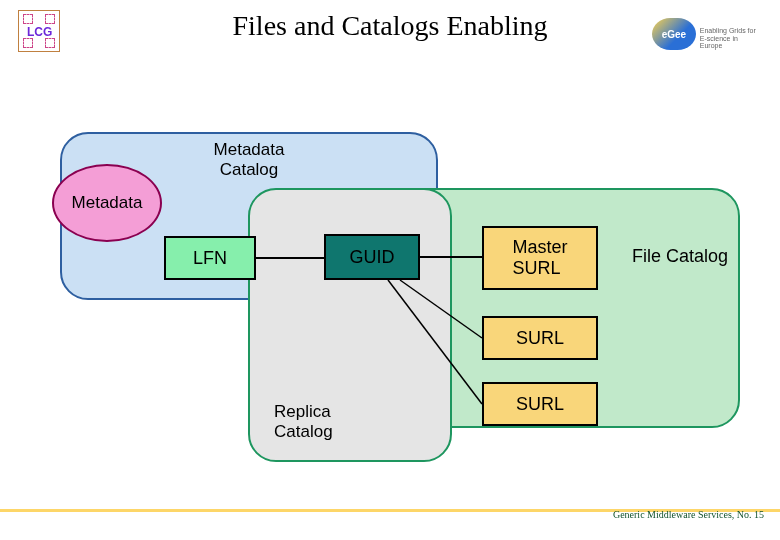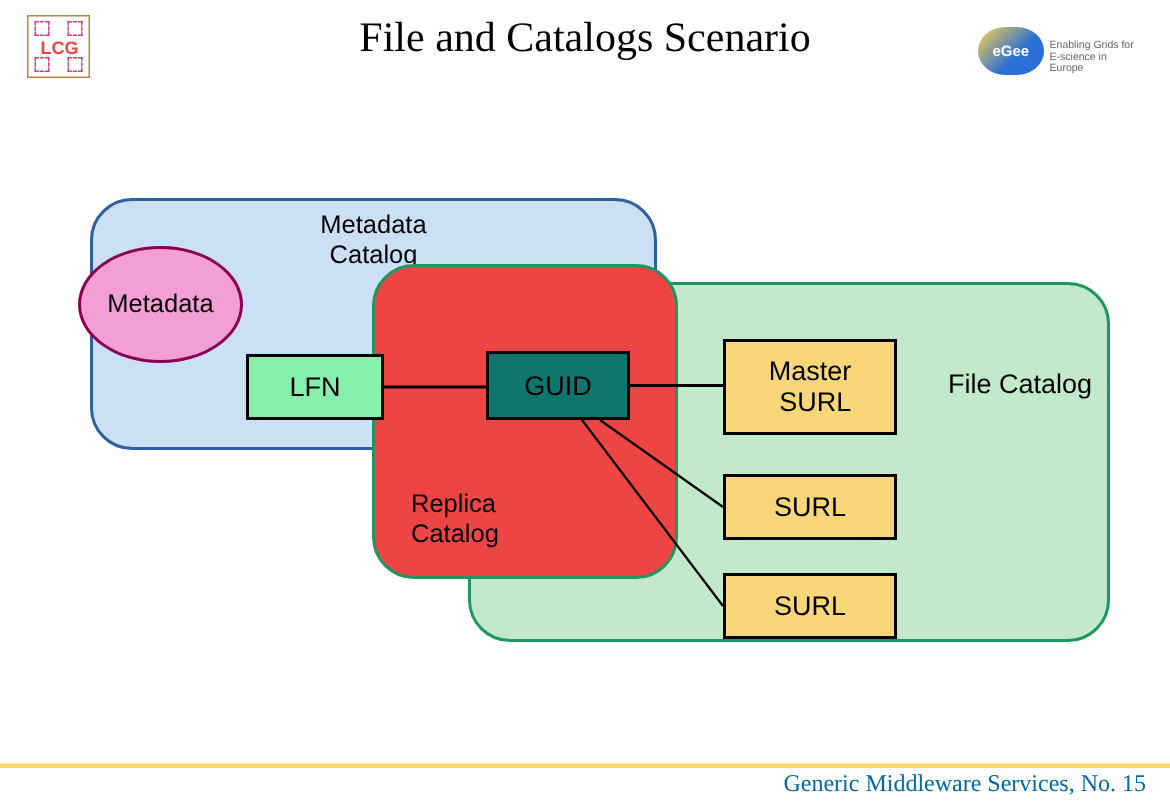--- a/index.html
+++ b/index.html
@@ -26,21 +26,21 @@
     background: #fff;
   }
   .lcg-logo .sq { position:absolute; width:10px; height:10px; border:1px dashed #cc4488; }
   .lcg-logo .s1 { left:4px; top:3px; }
   .lcg-logo .s2 { right:4px; top:3px; }
   .lcg-logo .s3 { left:4px; bottom:3px; }
   .lcg-logo .s4 { right:4px; bottom:3px; }
   .lcg-text {
     position:absolute; left:8px; top:14px;
     font-family: Arial, sans-serif;
-    font-weight:bold; font-size:12px; color:#ef4444;
+    font-weight:bold; font-size:12px; color:#6d28d9;
   }
   .title {
     position:absolute;
     left: 0; right: 0;
     top: 10px;
     text-align: center;
     font-size: 28px;
     color: #000;
   }
   .egee-logo {
@@ -80,23 +80,23 @@
     background: #cbe0f4;
     border: 2px solid #2e5fa0;
   }
   .metadata-catalog-box .cap {
     position:absolute; top:6px; left:0; right:0;
     text-align:center;
     font-family: Arial, sans-serif;
     font-size:17px;
   }
   .replica-catalog-box {
-    left: 220px; top: 116px;
-    width: 204px; height: 210px;
-    background: #ef4444;
+    left: 220px; top: 128px;
+    width: 204px; height: 274px;
+    background: #e5e5e5;
     border: 2px solid #1e965f;
   }
   .replica-catalog-box .cap {
     position:absolute; bottom:18px; left:24px;
     font-family: Arial, sans-serif;
     font-size:17px;
   }
   .file-catalog-box {
     left: 284px; top: 128px;
     width: 428px; height: 240px;
@@ -137,36 +137,36 @@
   svg.connectors {
     position:absolute; left:0; top:0; width:780px; height:430px;
     pointer-events:none;
   }
 
   .footer-rule {
     position:absolute; left:0; bottom:28px; width:780px; height:3px;
     background:#fdd668;
   }
   .footer-text {
-    position:absolute; right:16px; bottom:8px;
-    font-size:16px; color:#0369a1;
+    position:absolute; right:16px; bottom:20px;
+    font-size:10px; color:#14532d;
   }
 </style>
 </head>
 <body>
 
 <div class="header">
   <div class="lcg-logo">
     <div class="sq s1"></div>
       <div class="sq s2"></div>
       <div class="sq s3"></div>
       <div class="sq s4"></div>
     <div class="lcg-text">LCG</div>
   </div>
-  <div class="title">File and Catalogs Scenario</div>
+  <div class="title">Files and Catalogs Enabling</div>
   <div class="egee-logo">
     <div class="egee-mark">eGee</div>
     <div class="egee-side">
       <div>Enabling Grids for</div>
       <div>E-science in Europe</div>
     </div>
   </div>
 </div>
 
 <div class="canvas">
@@ -182,21 +182,21 @@
     <div class="cap" style="white-space:pre-line">Replica
 Catalog</div>
   </div>
 
   <div class="file-catalog-label">File Catalog</div>
 
   <div class="metadata-ellipse">Metadata</div>
 
   <div class="box lfn">LFN</div>
   <div class="box guid">GUID</div>
-  <div class="box master" style="white-space:pre-line;text-align:right">Master
+  <div class="box master" style="white-space:pre-line;text-align:left">Master
 SURL</div>
   <div class="box surl2">SURL</div>
   <div class="box surl3">SURL</div>
 
   <svg class="connectors">
     <line x1="228" y1="198" x2="296" y2="198" stroke="#000" stroke-width="2"></line>
     <line x1="392" y1="197" x2="454" y2="197" stroke="#000" stroke-width="2"></line>
     <line x1="372" y1="220" x2="454" y2="278" stroke="#000" stroke-width="1.5"></line>
     <line x1="360" y1="220" x2="454" y2="344" stroke="#000" stroke-width="1.5"></line>
   </svg>

